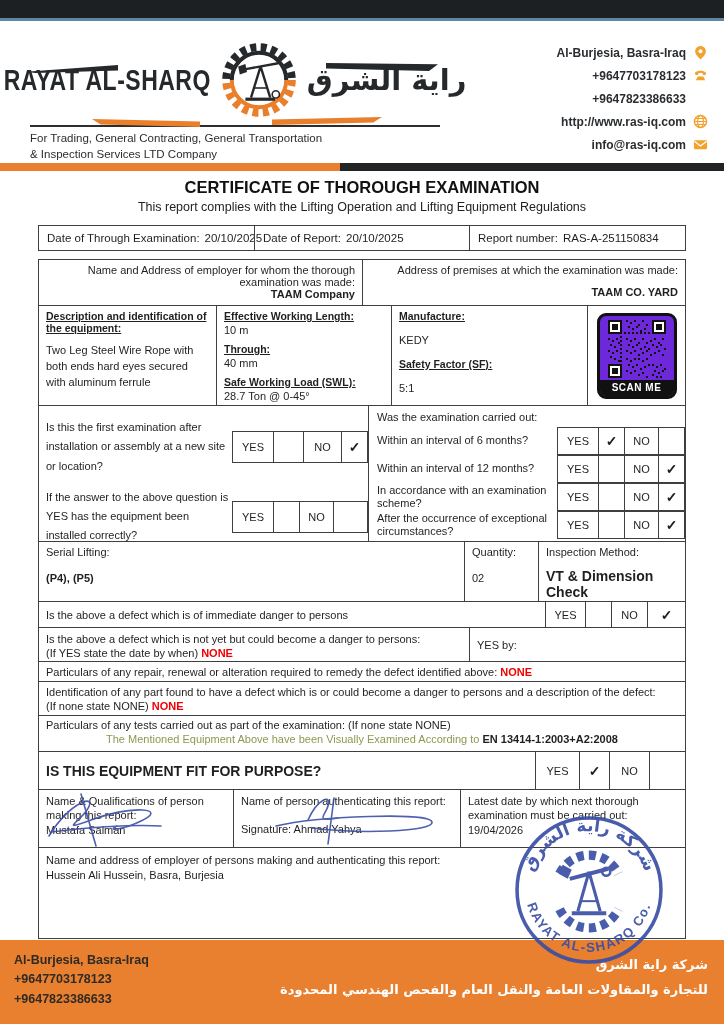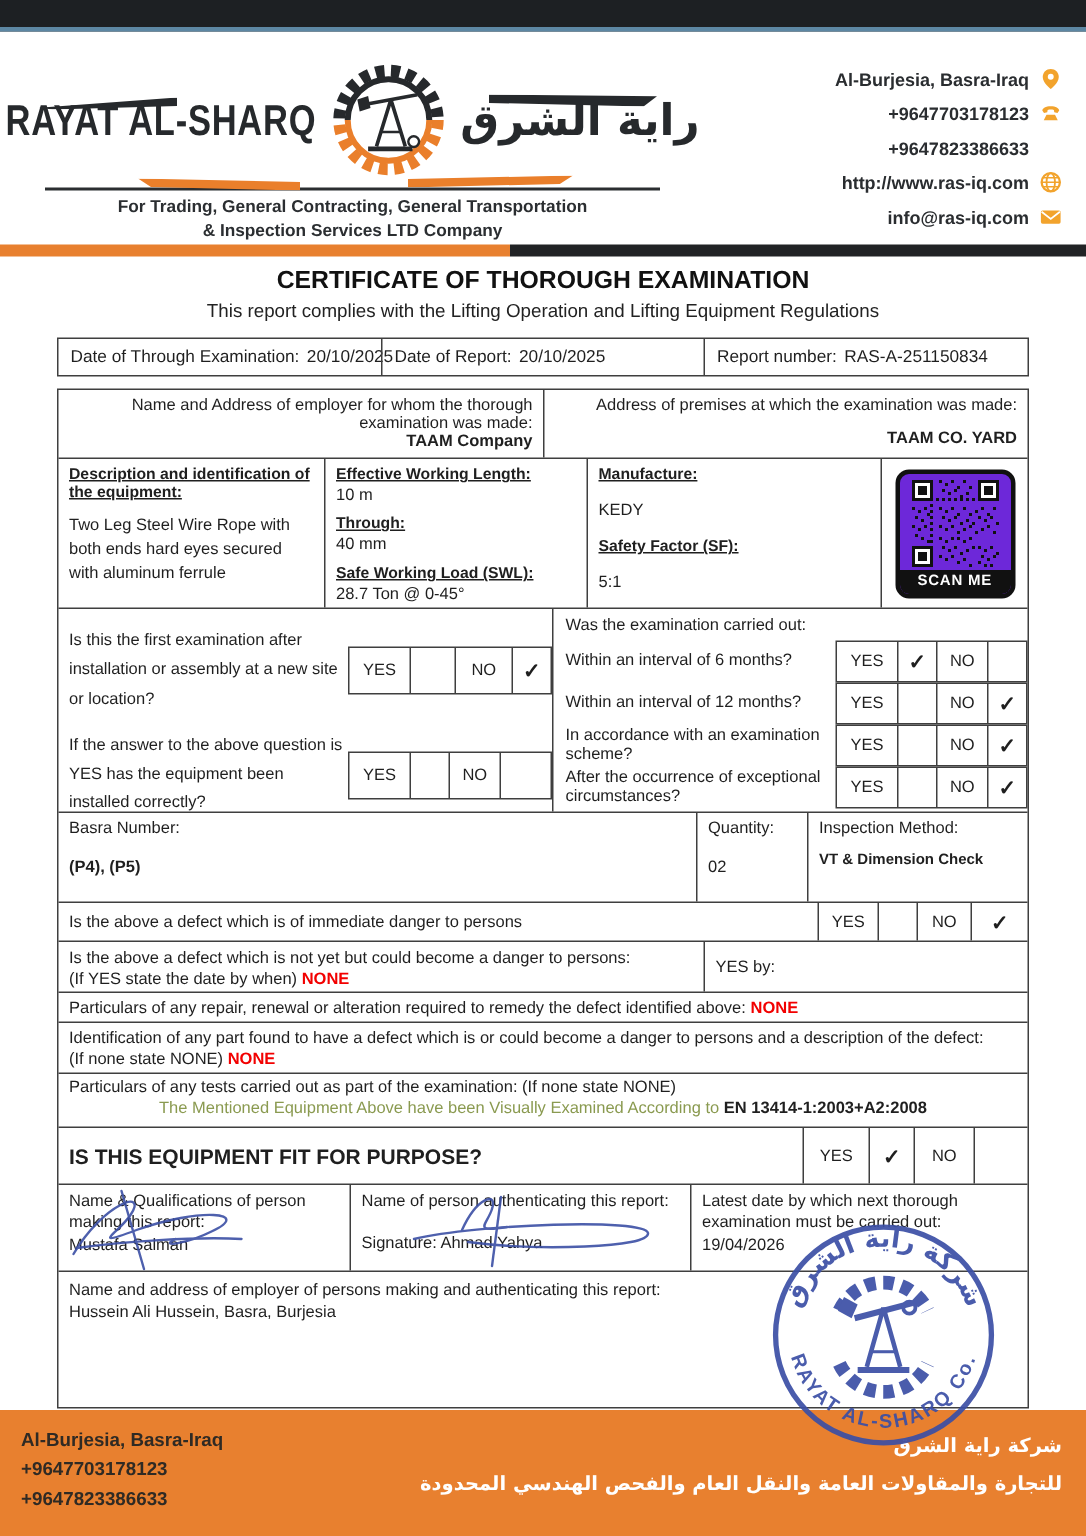--- a/index.html
+++ b/index.html
@@ -9,22 +9,22 @@
 
   
   .topbar{height:18px;background:#1d2023;border-bottom:3px solid #5d87a3;flex:none;}
 
   
   .header{height:142px;flex:none;display:flex;justify-content:space-between;padding:6px 16px 0 30px;box-sizing:border-box;}
   .logo-wrap{position:relative;width:410px;padding-top:10px;}
   .logo-row{display:flex;align-items:center;justify-content:center;gap:8px;height:86px;}
   .brand-en{font-size:23px;font-weight:800;color:#26292c;letter-spacing:.5px;white-space:nowrap;transform:scaleY(1.25);}
   .brand-ar{font-size:29px;font-weight:800;color:#26292c;white-space:nowrap;}
-  .tagline{border-top:2px solid #2b2e31;margin-top:2px;padding-top:4px;text-align:center;
-           font-weight:700;font-size:11.5px;color:#2b2e31;line-height:1.35;}
+  .tagline{border-top:2px solid #2b2e31;margin-top:2px;padding-top:4px;text-align:left;
+           font-weight:400;font-size:11.5px;color:#2b2e31;line-height:1.35;}
   .swoosh{position:absolute;height:8px;}
   .sw-dl{left:-4px;top:38px;width:92px;background:#26292c;clip-path:polygon(0 85%,100% 0,100% 70%,10% 100%);}
   .sw-dr{right:2px;top:36px;width:112px;background:#26292c;clip-path:polygon(0 0,100% 15%,92% 100%,0 70%);}
   .sw-ol{left:62px;top:92px;width:108px;background:#ea7f2b;clip-path:polygon(0 0,100% 30%,100% 100%,8% 70%);}
   .sw-or{right:58px;top:90px;width:110px;background:#ea7f2b;clip-path:polygon(0 30%,100% 0,92% 70%,0 100%);}
 
   .contact{width:200px;padding-top:14px;font-size:12px;font-weight:700;color:#2a2d30;}
   .c-row{display:flex;align-items:center;justify-content:flex-end;gap:6px;height:23px;white-space:nowrap;}
   .c-icon{width:16px;height:16px;flex:none;display:flex;align-items:center;justify-content:center;}
 
@@ -359,30 +359,30 @@
             <div class="gc gm check"></div>
             <div class="gc gn">NO</div>
             <div class="gc gm check">✓</div>
           </div>
         </div>
       </div>
     </div>
 
     <div class="row row-d">
       <div class="cell d1">
-        <div>Basra Number:</div>
+        <div>Serial Lifting:</div>
         <div class="bold gap-val">(P4), (P5)</div>
       </div>
       <div class="cell d2">
         <div>Quantity:</div>
         <div class="gap-val">02</div>
       </div>
       <div class="cell d3">
         <div>Inspection Method:</div>
-        <div class="bold" style="margin-top:10px;font-size:10px">VT &amp; Dimension Check</div>
+        <div class="bold" style="margin-top:10px;font-size:14px">VT &amp; Dimension Check</div>
       </div>
     </div>
 
     <div class="row row-e">
       <div class="flex-text">Is the above a defect which is of immediate danger to persons</div>
       <div class="inline-grid">
         <div class="gc ig-y">YES</div>
         <div class="gc ig-m check"></div>
         <div class="gc ig-n">NO</div>
         <div class="gc ig-e check">✓</div>

